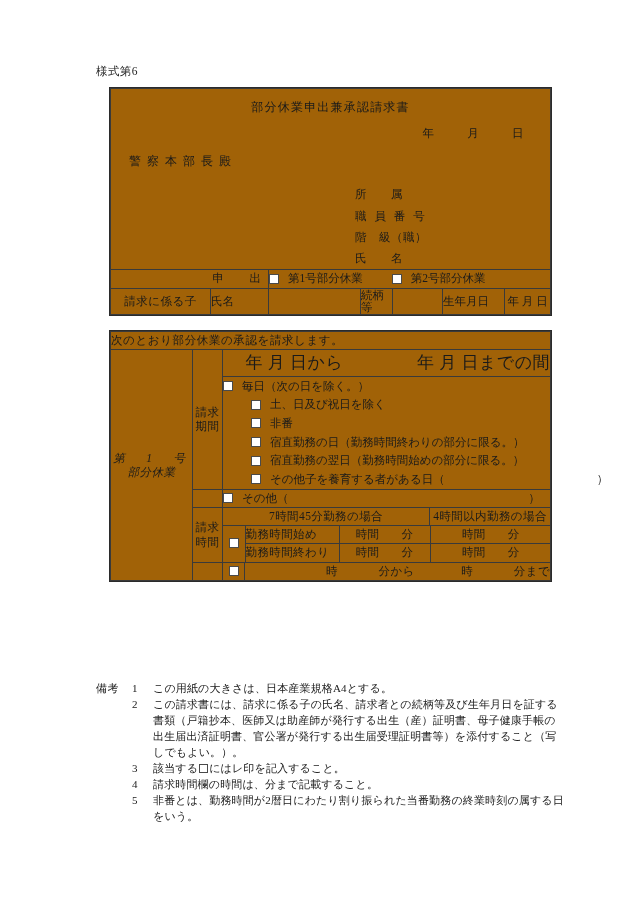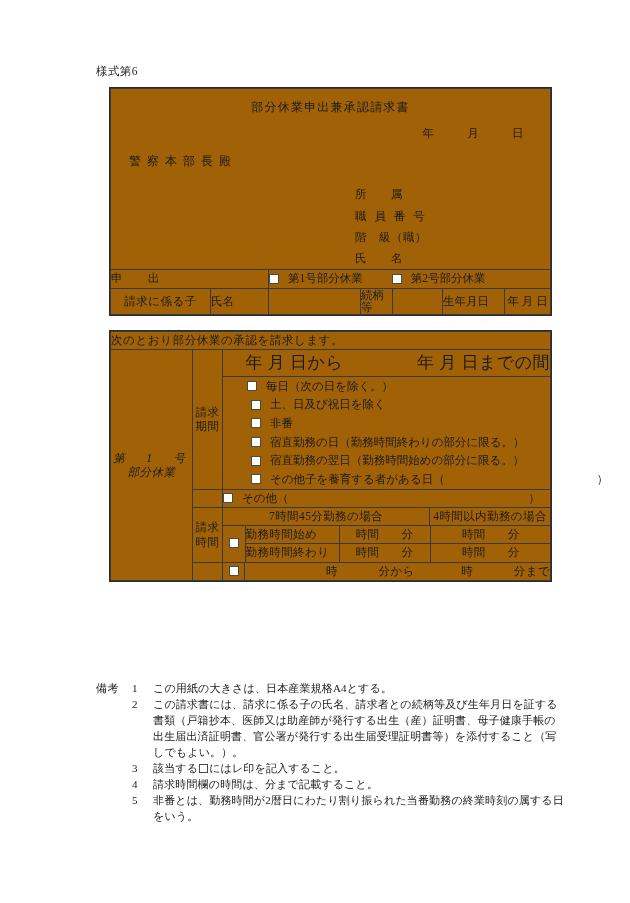--- a/index.html
+++ b/index.html
@@ -95,21 +95,21 @@
   .who-label {
     display: inline-block;
     width: 76px;
     letter-spacing: 0.5px;
     font-family: Liberation Mono, monospace;
   }
   .sp-0 { letter-spacing: 0.5px; }
 
   
   .row-label {
-    text-align: left;
+    text-align: right;
     letter-spacing: 7px;
     padding: 4px 0 4px 7px;
     white-space: nowrap;
   }
   .chk {
     display: inline-block;
     width: 8px;
     height: 8px;
     border: 1px solid #4a4a4a;
     margin-right: 9px;
@@ -157,21 +157,21 @@
     padding-left: 70px;
     letter-spacing: 0.5px;
   }
   .period-dates i { font-style: normal; display: inline-block; }
 
   .chklist {
     padding: 5px 0 6px 8px;
     font-size: 11.5px;
     line-height: 1.62;
   }
-  .chklist .lvl1 { padding-left: 0; white-space: nowrap; margin-left: 24px; }
+  .chklist .lvl1 { padding-left: 0; white-space: nowrap; }
   .chklist .lvl2 { padding-left: 28px; white-space: nowrap; }
   .paren-fill { display: inline-block; }
 
   .other-row { padding: 6px 0 6px 8px; white-space: nowrap; }
 
   .hdr-case {
     text-align: center;
     padding: 3px 0;
     letter-spacing: 0.4px;
     white-space: nowrap;

